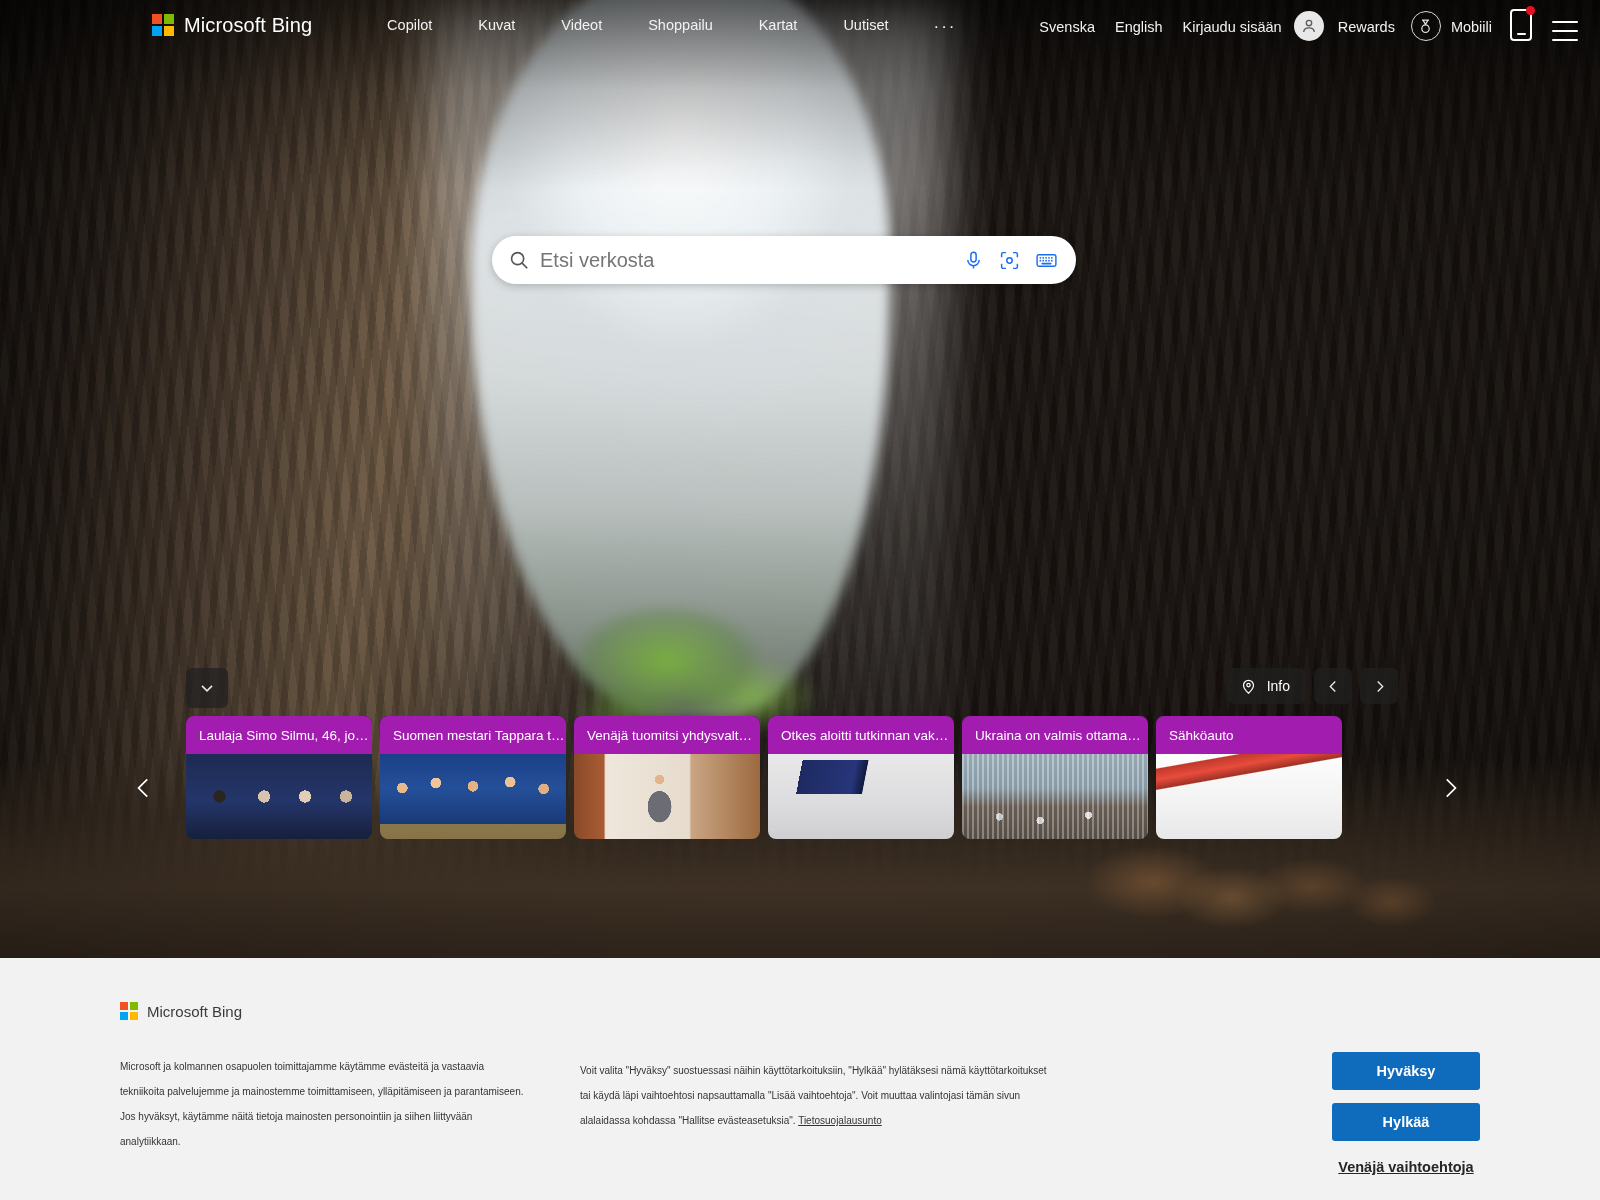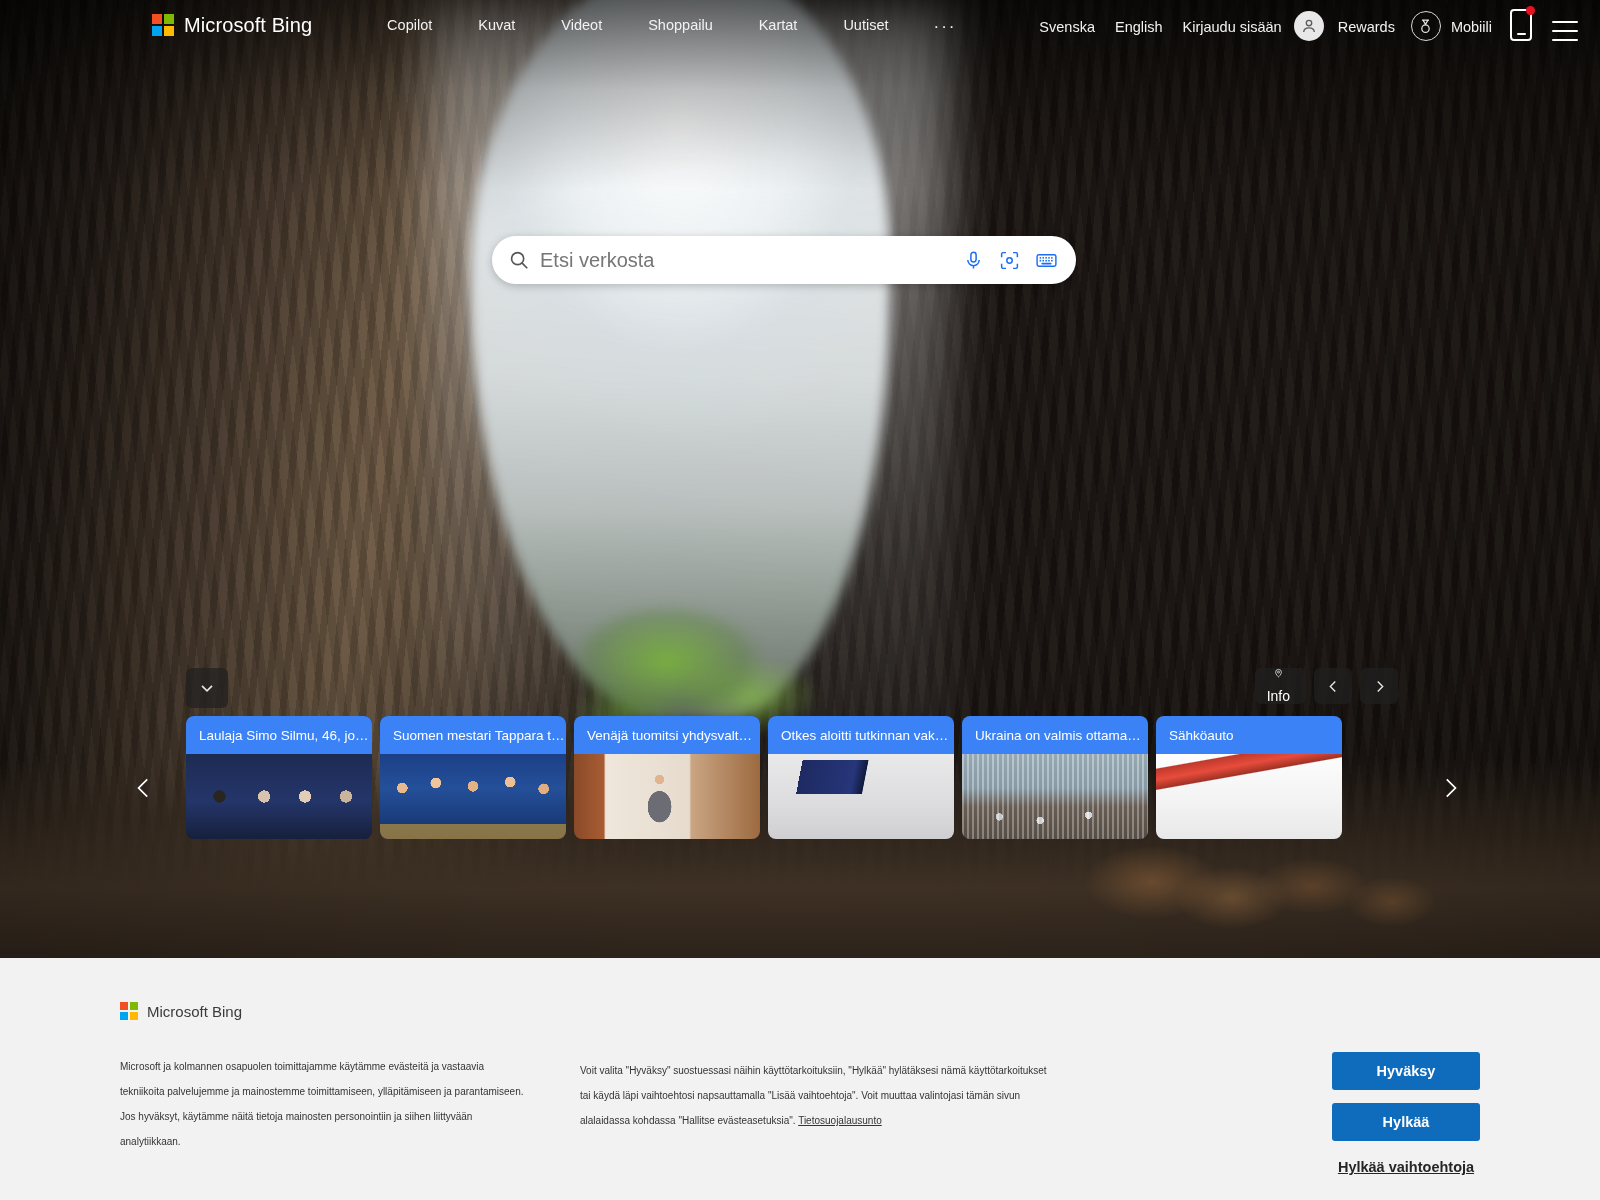--- a/index.html
+++ b/index.html
@@ -181,21 +181,21 @@
     z-index:16; cursor:pointer;
   }
   .strip-top-right{
     position:absolute; right:202px; top:668px;
     display:flex; align-items:center; gap:8px; z-index:16;
   }
   .info-pill{
     height:36px; padding:0 16px 0 12px;
     background:rgba(32,32,32,.76); border-radius:6px;
     display:flex; align-items:center; gap:10px;
-    color:#fff; font-size:14px; cursor:pointer;flex-direction:column;
+    color:#fff; font-size:14px; cursor:pointer;
   }
   .arrow-sq{
     width:38px; height:36px; background:rgba(32,32,32,.76);
     border-radius:6px; display:flex; align-items:center; justify-content:center;
     cursor:pointer;
   }
   .cards-wrap{
     position:absolute; left:0; right:0; top:716px; height:125px;
     z-index:14;
     display:flex; align-items:flex-start;
@@ -208,21 +208,21 @@
     width:186px; height:123px;
     border-radius:8px; overflow:hidden;
     background:#1f1f1f; position:relative;
     flex:0 0 auto; cursor:pointer;
   }
   .ncard .ttl{
     height:38px; padding:0 13px;
     display:flex; align-items:center;
     color:#fff; font-size:13.5px;
     white-space:nowrap; overflow:hidden; text-overflow:ellipsis;
-    background:#3b82f6;
+    background:#a21caf;
   }
   .ncard .thumb{
     height:85px; width:100%;
     background-size:cover; background-position:center;
   }
   
   .th-band{
     background:
       linear-gradient(180deg,#1d2b52 0%,#24356a 55%,#16203c 100%);
     position:relative;
@@ -525,16 +525,16 @@
       <p class="ck-text">Microsoft ja kolmannen osapuolen toimittajamme käytämme evästeitä ja vastaavia tekniikoita palvelujemme ja mainostemme toimittamiseen, ylläpitämiseen ja parantamiseen. Jos hyväksyt, käytämme näitä tietoja mainosten personointiin ja siihen liittyvään analytiikkaan.</p>
     </div>
 
     <div class="ck-col-mid">
       <p class="ck-text"><span>Voit valita "Hyväksy" suostuessasi näihin käyttötarkoituksiin, "Hylkää" hylätäksesi nämä käyttötarkoitukset tai käydä läpi vaihtoehtosi napsauttamalla "Lisää vaihtoehtoja". Voit muuttaa valintojasi tämän sivun alalaidassa kohdassa "Hallitse evästeasetuksia". </span><a class="ck-link" href="#">Tietosuojalausunto</a></p>
     </div>
 
     <div class="ck-col-right">
       <button class="ck-btn">Hyväksy</button>
       <button class="ck-btn">Hylkää</button>
-      <a class="ck-more" href="#">Hylkää vaihtoehtoja</a>
+      <a class="ck-more" href="#">Venäjä vaihtoehtoja</a>
     </div>
   </div>
 </div>
 
 </body></html>

